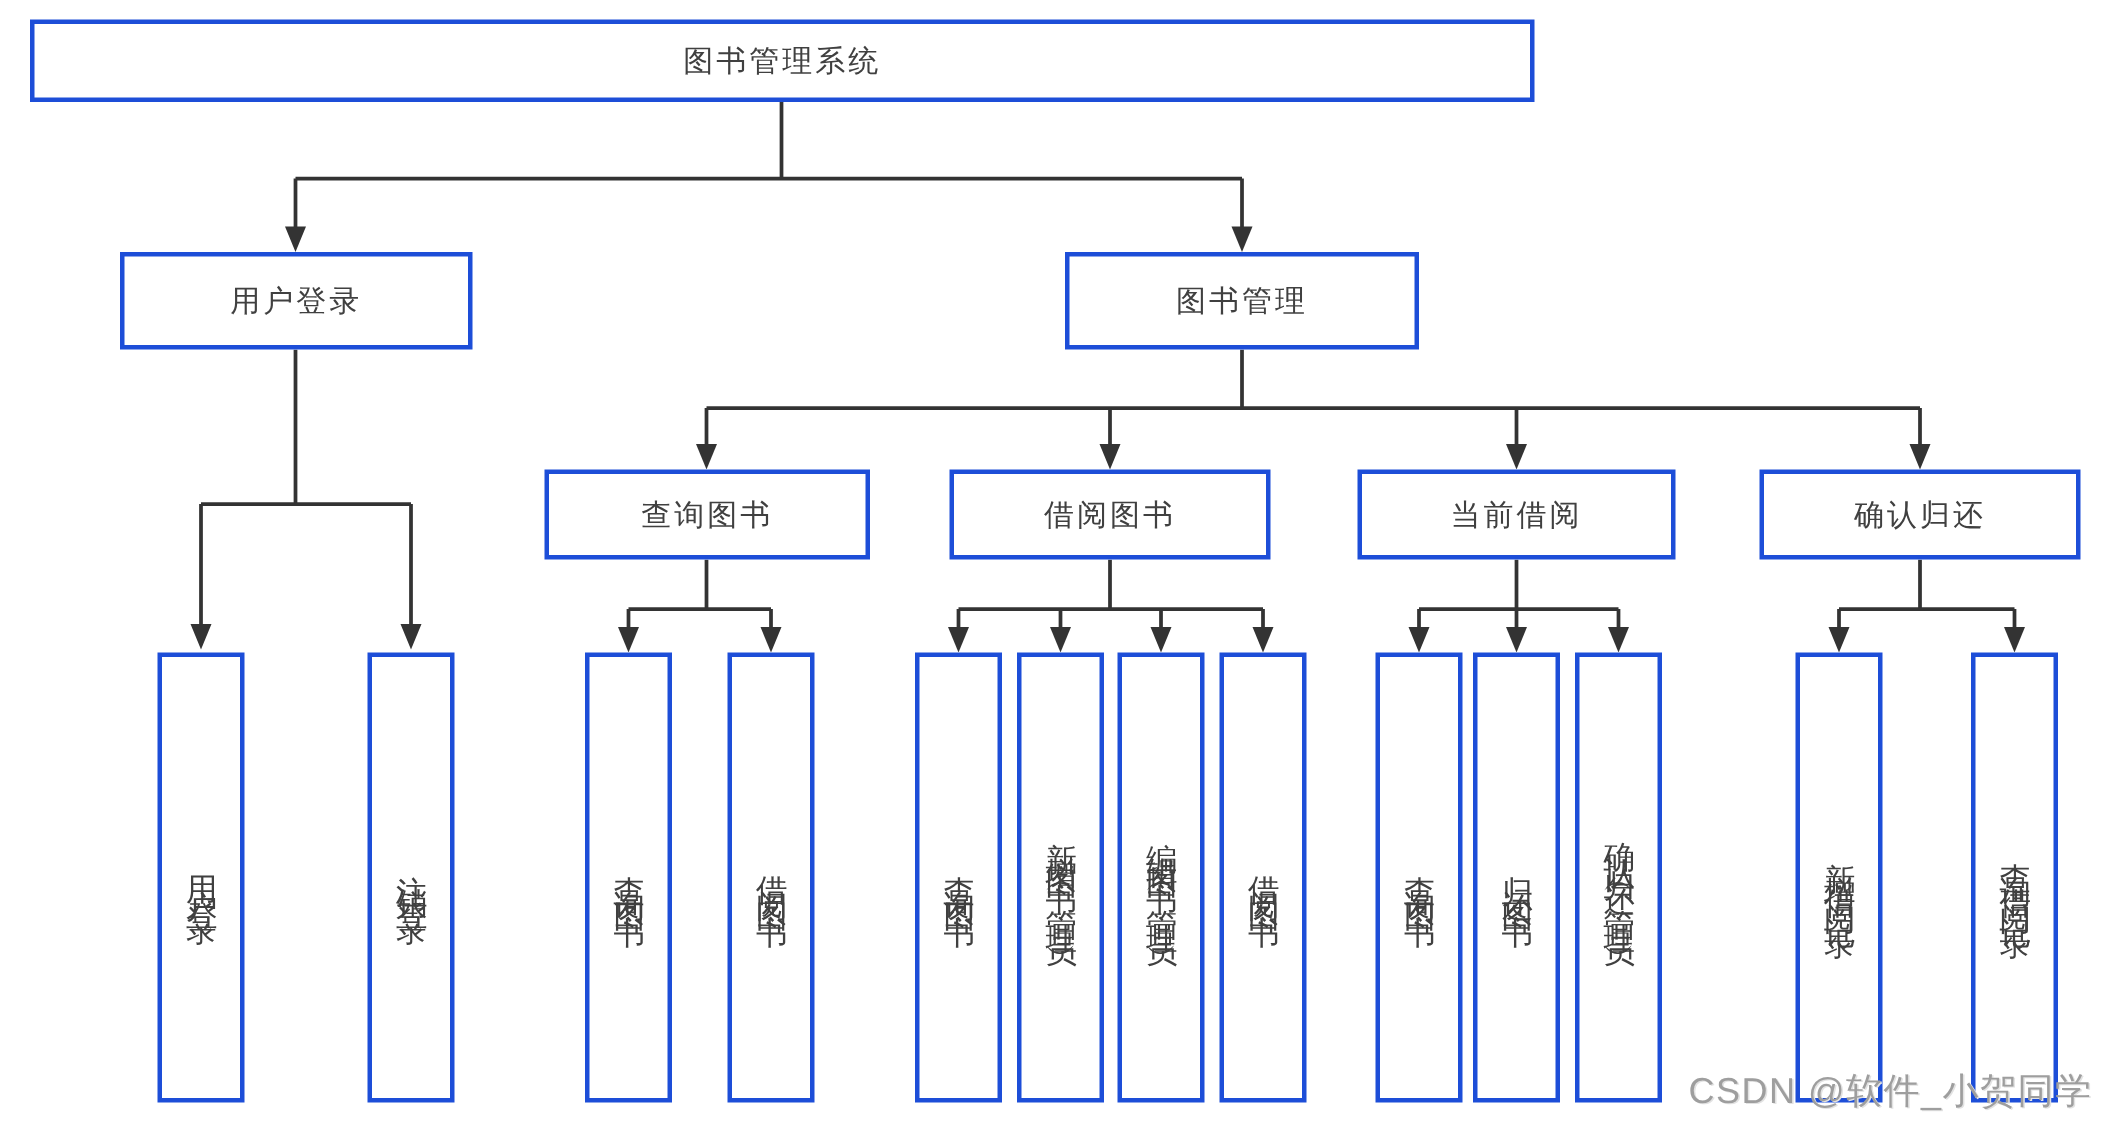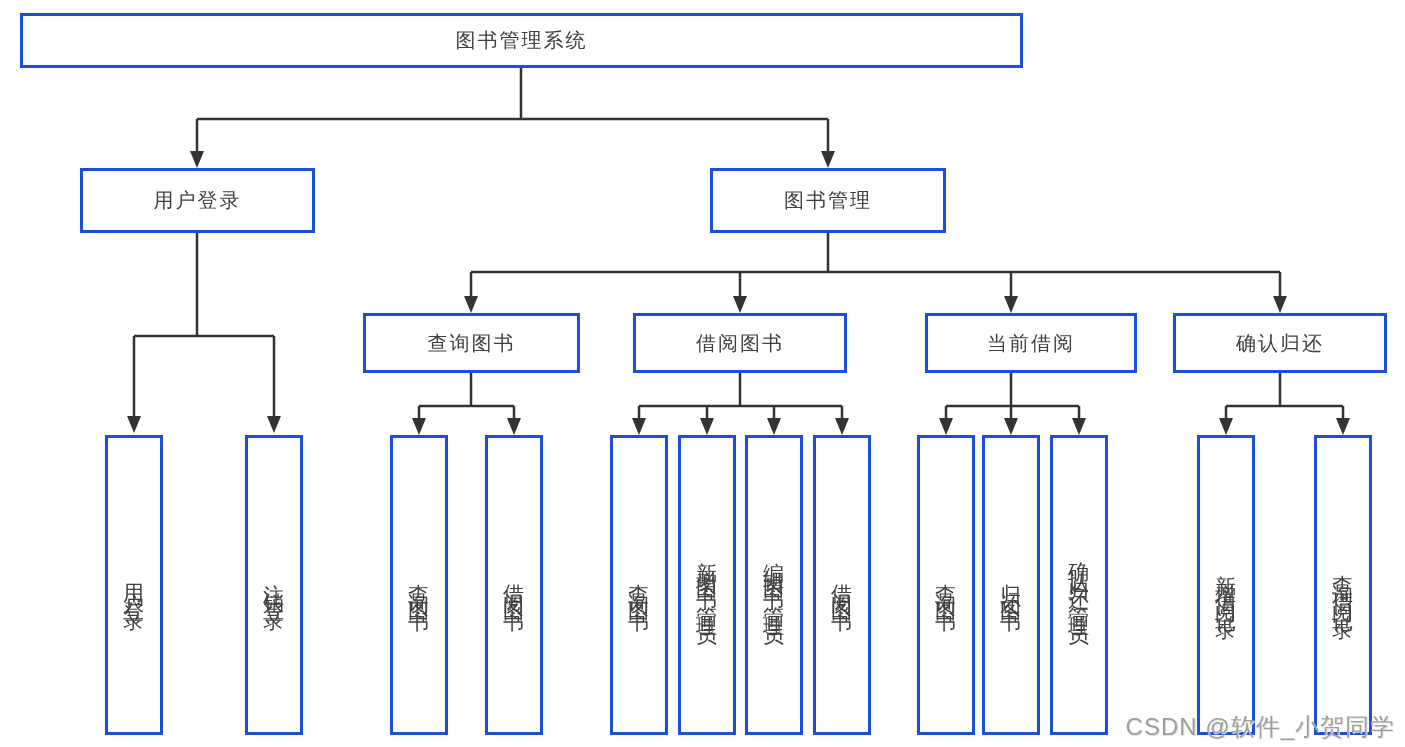--- a/index.html
+++ b/index.html
@@ -123,21 +123,21 @@
   <div class="box h" style="left:710px;top:168px;width:236px;height:65px;">
     <span>图书管理</span>
   </div>
 
   <div class="box h" style="left:363px;top:313px;width:217px;height:60px;">
     <span>查询图书</span>
   </div>
   <div class="box h" style="left:633px;top:313px;width:214px;height:60px;">
     <span>借阅图书</span>
   </div>
-  <div class="box h" style="left:905px;top:313px;width:212px;height:60px;margin-left:20px;">
+  <div class="box h" style="left:905px;top:313px;width:212px;height:60px;">
     <span>当前借阅</span>
   </div>
   <div class="box h" style="left:1173px;top:313px;width:214px;height:60px;">
     <span>确认归还</span>
   </div>
 
   <div class="box v" style="left:105px;top:435px;width:58px;height:300px;">
     <span>用户登录</span>
   </div>
   <div class="box v" style="left:245px;top:435px;width:58px;height:300px;">

